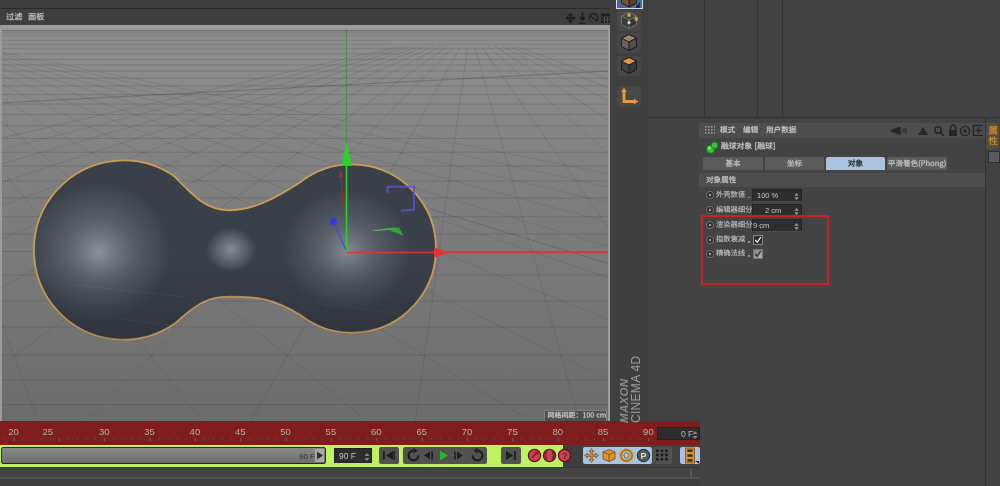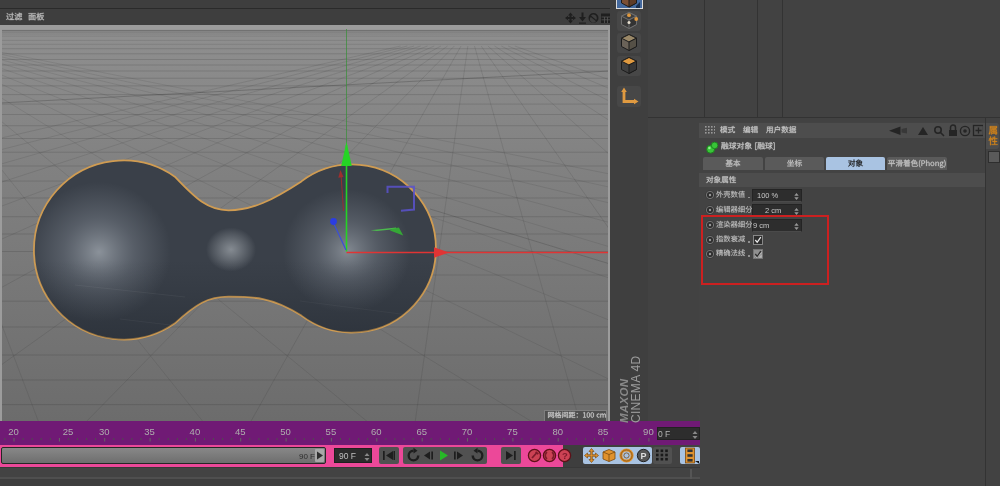--- a/index.html
+++ b/index.html
@@ -445,23 +445,23 @@
     </div>
     <div style="position:absolute;left:701px;top:215px;width:124px;height:66px;border:2px solid #cc2020"></div>
     <div style="position:absolute;left:986px;top:123px;width:13px;height:26px;background:#4d4d4d;border-radius:0 3px 3px 0"></div>
     <svg style="position:absolute;left:0;top:0;overflow:visible" width="1" height="1">
       <g fill="#e08a18" stroke="#e08a18" stroke-width="31.6">
         <path transform="translate(988.5,133.7) scale(0.00950,-0.00950)" d="M214 736H811V647H214ZM140 796V504C140 344 131 121 32 -36C51 -43 84 -62 98 -74C200 90 214 334 214 504V587H886V796ZM360 381H537V310H360ZM605 381H787V310H605ZM668 120 698 76 605 73V150H832V-12C832 -22 829 -26 817 -26C805 -27 768 -27 724 -25C731 -41 740 -62 743 -79C806 -79 847 -79 871 -70C896 -60 902 -45 902 -12V204H605V261H858V429H605V488C694 495 778 505 843 517L798 563C678 540 453 527 271 524C278 511 285 489 287 475C366 475 453 478 537 483V429H292V261H537V204H252V-81H321V150H537V71L361 65L365 8C463 12 596 19 729 26L755 -22L802 -4C784 32 746 91 713 134Z"></path>
         <path transform="translate(988.5,144.4) scale(0.00950,-0.00950)" d="M172 840V-79H247V840ZM80 650C73 569 55 459 28 392L87 372C113 445 131 560 137 642ZM254 656C283 601 313 528 323 483L379 512C368 554 337 625 307 679ZM334 27V-44H949V27H697V278H903V348H697V556H925V628H697V836H621V628H497C510 677 522 730 532 782L459 794C436 658 396 522 338 435C356 427 390 410 405 400C431 443 454 496 474 556H621V348H409V278H621V27Z"></path>
       </g>
     </svg>
     <div style="position:absolute;left:988px;top:151px;width:10px;height:10px;background:#5a5a5a;border:1px solid #2e2e2e"></div>
-<div style="position:absolute;left:0;top:421px;width:700px;height:24px;background:#701a75">
+<div style="position:absolute;left:0;top:421px;width:700px;height:24px;background:#7f1d1d">
       <div style="position:absolute;left:3.5px;top:5px;width:20px;text-align:center;color:#aeaeae;font:9.5px 'Liberation Sans',sans-serif">20</div>
-      <div style="position:absolute;left:58px;top:5px;width:20px;text-align:center;color:#aeaeae;font:9.5px 'Liberation Sans',sans-serif">25</div>
+      <div style="position:absolute;left:33px;top:5px;width:20px;text-align:right;color:#aeaeae;font:9.5px 'Liberation Sans',sans-serif">25</div>
       <div style="position:absolute;left:94.2px;top:5px;width:20px;text-align:center;color:#aeaeae;font:9.5px 'Liberation Sans',sans-serif">30</div>
       <div style="position:absolute;left:139.6px;top:5px;width:20px;text-align:center;color:#aeaeae;font:9.5px 'Liberation Sans',sans-serif">35</div>
       <div style="position:absolute;left:184.9px;top:5px;width:20px;text-align:center;color:#aeaeae;font:9.5px 'Liberation Sans',sans-serif">40</div>
       <div style="position:absolute;left:230.2px;top:5px;width:20px;text-align:center;color:#aeaeae;font:9.5px 'Liberation Sans',sans-serif">45</div>
       <div style="position:absolute;left:275.6px;top:5px;width:20px;text-align:center;color:#aeaeae;font:9.5px 'Liberation Sans',sans-serif">50</div>
       <div style="position:absolute;left:320.9px;top:5px;width:20px;text-align:center;color:#aeaeae;font:9.5px 'Liberation Sans',sans-serif">55</div>
       <div style="position:absolute;left:366.3px;top:5px;width:20px;text-align:center;color:#aeaeae;font:9.5px 'Liberation Sans',sans-serif">60</div>
       <div style="position:absolute;left:411.7px;top:5px;width:20px;text-align:center;color:#aeaeae;font:9.5px 'Liberation Sans',sans-serif">65</div>
       <div style="position:absolute;left:457.0px;top:5px;width:20px;text-align:center;color:#aeaeae;font:9.5px 'Liberation Sans',sans-serif">70</div>
       <div style="position:absolute;left:502.4px;top:5px;width:20px;text-align:center;color:#aeaeae;font:9.5px 'Liberation Sans',sans-serif">75</div>
@@ -535,25 +535,25 @@
         <rect x="575.8" y="0" width="1" height="2" fill="#4e4e4e"></rect>
         <rect x="584.9" y="0" width="1" height="2" fill="#4e4e4e"></rect>
         <rect x="594.0" y="0" width="1" height="2" fill="#4e4e4e"></rect>
         <rect x="603.1" y="0" width="1" height="3.5" fill="#656565"></rect>
         <rect x="612.1" y="0" width="1" height="2" fill="#4e4e4e"></rect>
         <rect x="621.2" y="0" width="1" height="2" fill="#4e4e4e"></rect>
         <rect x="630.3" y="0" width="1" height="2" fill="#4e4e4e"></rect>
         <rect x="639.3" y="0" width="1" height="2" fill="#4e4e4e"></rect>
         <rect x="648.4" y="0" width="1" height="3.5" fill="#656565"></rect>
       </svg>
-      <div style="position:absolute;left:657px;top:6px;width:43px;height:13px;background:#2d2d2d;border:1px solid #222;color:#b5b5b5;font:8.5px 'Liberation Sans',sans-serif;line-height:13px;padding-left:0;box-sizing:border-box">0 F<svg style="position:absolute;right:1.5px;top:2.5px" width="6" height="8">
+      <div style="position:absolute;left:657px;top:6px;width:43px;height:13px;background:#2d2d2d;border:1px solid #222;color:#b5b5b5;font:8.5px 'Liberation Sans',sans-serif;line-height:13px;padding-left:23px;box-sizing:border-box">0 F<svg style="position:absolute;right:1.5px;top:2.5px" width="6" height="8">
           <path d="M3 0 L5.5 3 L0.5 3 Z M3 8 L5.5 5 L0.5 5 Z" fill="#888"></path>
         </svg></div>
     </div>
-<div style="position:absolute;left:0;top:445px;width:563px;height:22px;background:#ec4899">
+<div style="position:absolute;left:0;top:445px;width:563px;height:22px;background:#bef264">
       <div style="position:absolute;left:1px;top:2px;width:325px;height:17px;border-radius:2px;background:linear-gradient(#888888,#6e6e6e);border:1px solid #262626;box-sizing:border-box">
         <span style="position:absolute;right:10px;top:4px;color:#2e2e2e;font:8px 'Liberation Sans',sans-serif">90 F</span>
         <div style="position:absolute;right:1px;top:1px;width:9px;height:13px;background:#a8a8a8;border-radius:1px"></div>
         <svg style="position:absolute;right:1px;top:3px" width="9" height="9">
           <path d="M2 0.5 L8 4.5 L2 8.5 Z" fill="#2e2e2e"></path>
         </svg>
       </div>
       <div style="position:absolute;left:334px;top:3px;width:38px;height:15px;background:#2c2c2c;border:1px solid #1f1f1f;color:#c0c0c0;font:8.5px 'Liberation Sans',sans-serif;line-height:15px;padding-left:4px;box-sizing:border-box">90 F<svg style="position:absolute;right:1.5px;top:3.5px" width="6" height="8">
           <path d="M3 0 L5.5 3 L0.5 3 Z M3 8 L5.5 5 L0.5 5 Z" fill="#888"></path>
         </svg></div>

